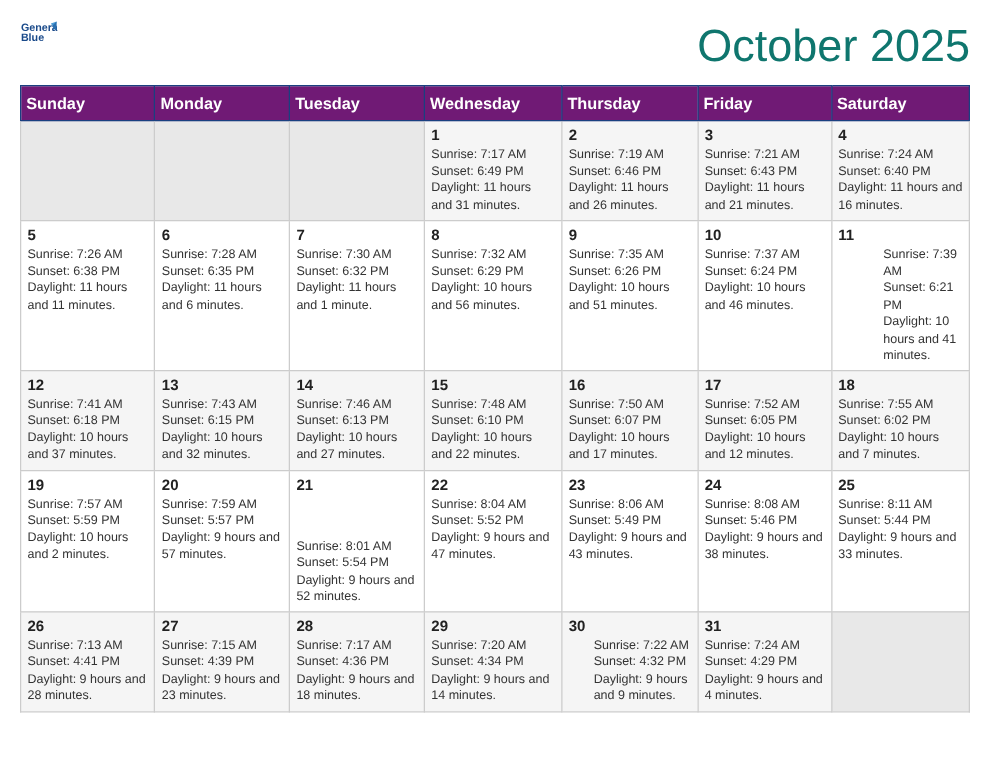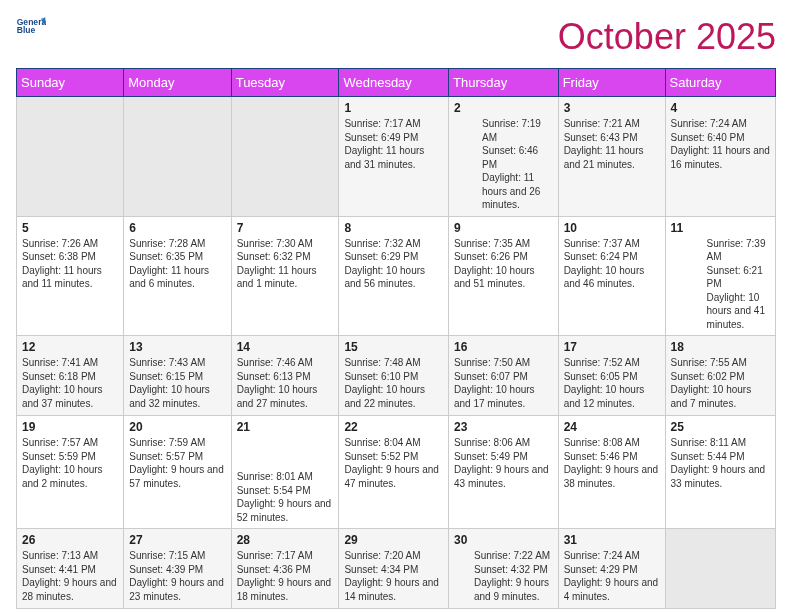--- a/index.html
+++ b/index.html
@@ -23,37 +23,37 @@
     }
     .logo-bird {
       width: 30px;
       height: 20px;
     }
     .title-area {
       text-align: right;
     }
     .month-title {
       font-size: 36px;
-      color: #be185d;
+      color: #0f766e;
       font-weight: normal;
     }
     .location-title {
       font-size: 16px;
       color: #333;
     }
     table {
       width: 100%;
       border-collapse: collapse;
     }
     thead tr th {
-      background-color: #d946ef;
+      background-color: #701a75;
       color: #fff;
       padding: 6px 4px;
       font-size: 13px;
-      font-weight: normal;
+      font-weight: bold;
       text-align: left;
       border: 1px solid #1a4080;
     }
     tbody tr td {
       border: 1px solid #ccc;
       vertical-align: top;
       padding: 4px 5px;
       font-size: 10.5px;
       color: #222;
       height: 80px;
@@ -115,21 +115,21 @@
         <td class="empty-cell"></td>
         <td class="empty-cell"></td>
         <td>
           <span class="day-number">1</span>
           <div class="cell-content" style="white-space: pre-line;">Sunrise: 7:17 AM
 Sunset: 6:49 PM
 Daylight: 11 hours and 31 minutes.</div>
         </td>
         <td>
           <span class="day-number">2</span>
-          <div class="cell-content" style="white-space: pre-line; margin-left: 28px;">Sunrise: 7:19 AM
+          <div class="cell-content" style="white-space: pre-line;">Sunrise: 7:19 AM
 Sunset: 6:46 PM
 Daylight: 11 hours and 26 minutes.</div>
         </td>
         <td>
           <span class="day-number">3</span>
           <div class="cell-content" style="white-space: pre-line;">Sunrise: 7:21 AM
 Sunset: 6:43 PM
 Daylight: 11 hours and 21 minutes.</div>
         </td>
         <td>

